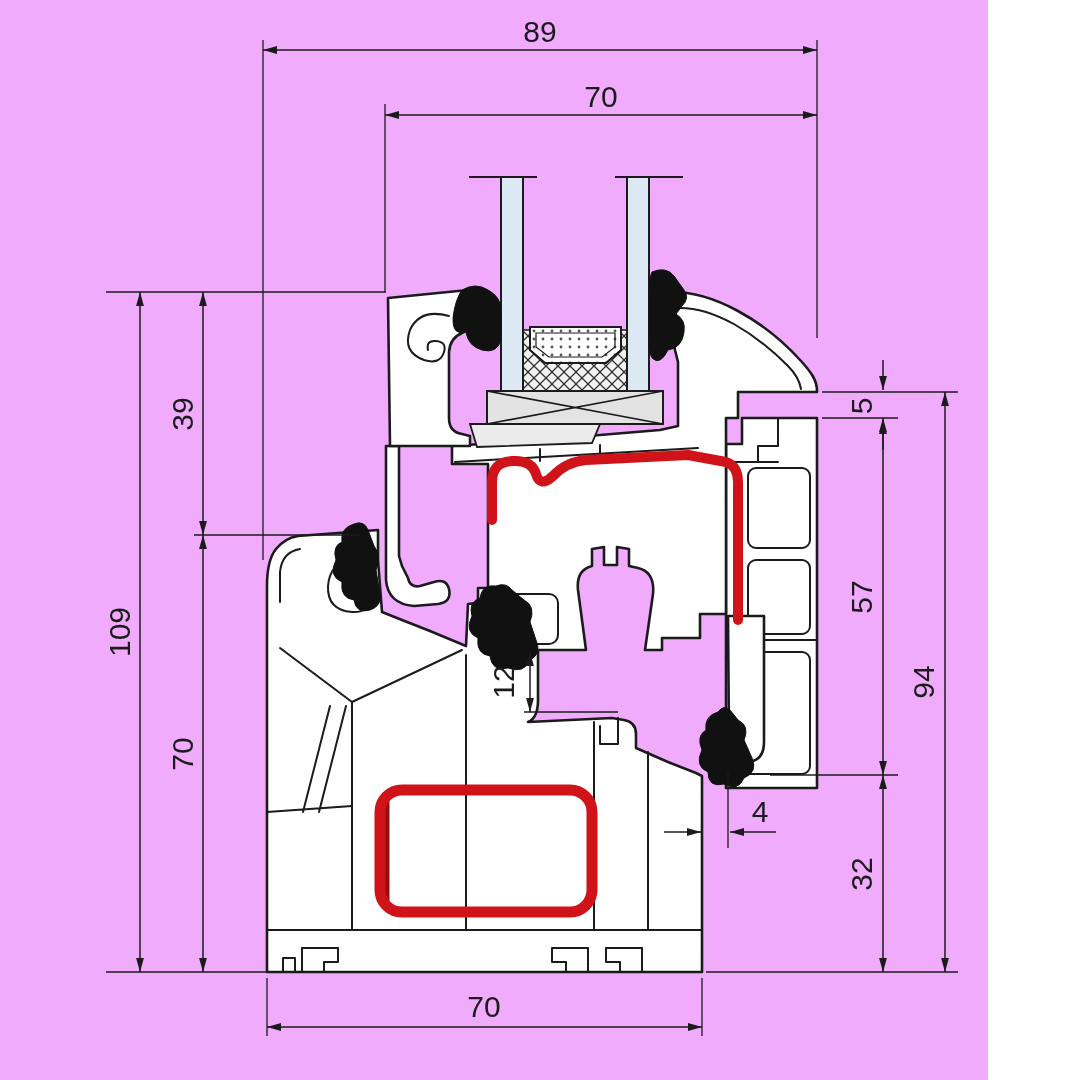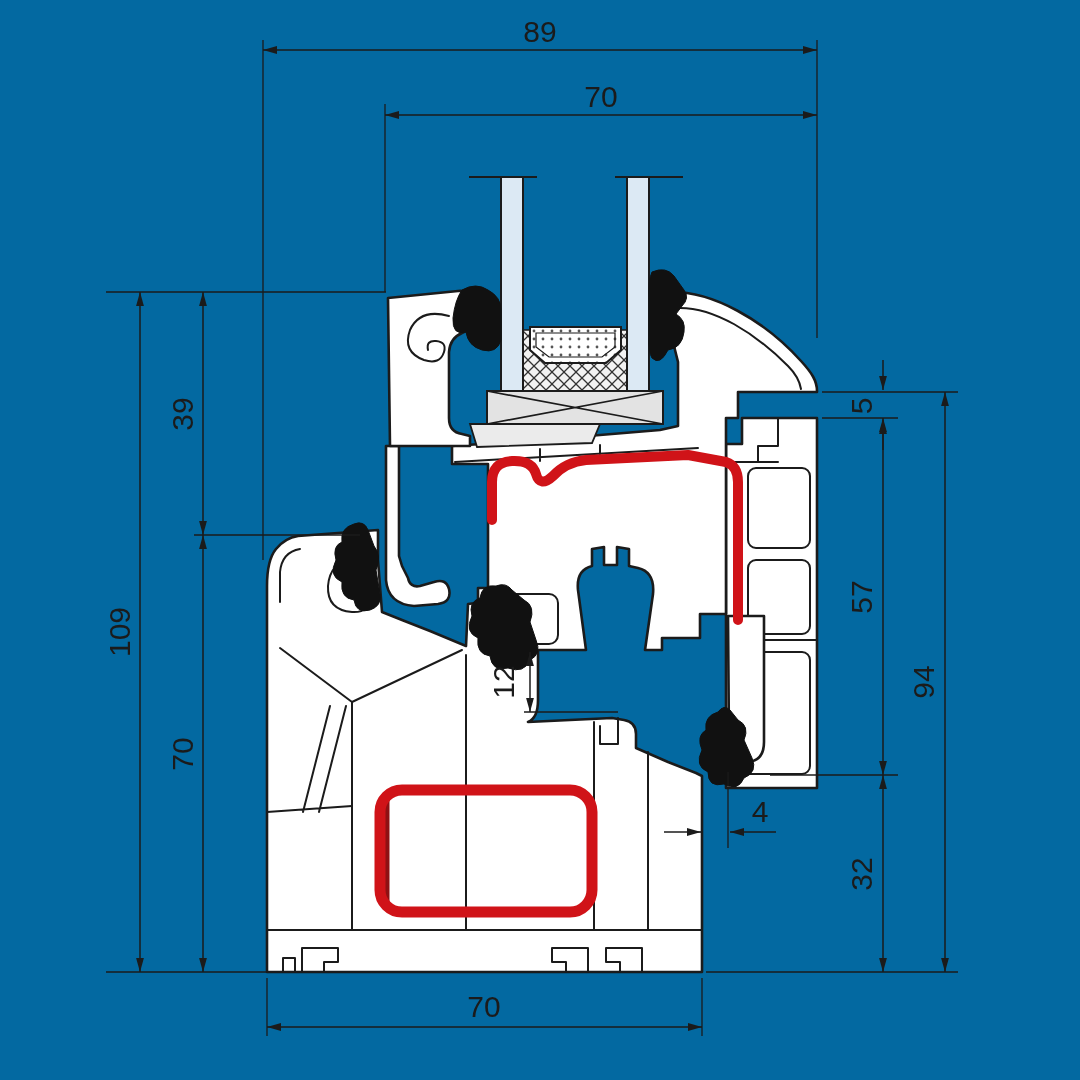--- a/index.html
+++ b/index.html
@@ -1,16 +1,16 @@
 <!DOCTYPE html>
 <html><head>
 <meta charset="utf-8">
 <style>
   html,body{margin:0;padding:0;background:#ffffff;}
-  .canvas{position:relative;width:1080px;height:1080px;background:#0369a1;overflow:hidden;
+  .canvas{position:relative;width:988px;height:1080px;background:#f0abfc;overflow:hidden;
           font-family:"Liberation Sans",sans-serif;}
   svg{position:absolute;left:0;top:0;}
   .dim-text{font-family:"Liberation Sans","DejaVu Sans",sans-serif;font-size:30px;fill:#1b1b1b;}
   .outline{fill:#ffffff;stroke:#1b1b1b;stroke-width:2.6;stroke-linejoin:round;}
   .inner{fill:none;stroke:#1b1b1b;stroke-width:2;stroke-linejoin:round;stroke-linecap:round;}
   .gasket{fill:#111111;stroke:#111111;stroke-width:1;}
   .dimline{stroke:#1b1b1b;stroke-width:1.5;fill:none;}
   .extline{stroke:#1b1b1b;stroke-width:1.3;fill:none;}
 </style>
 </head>

